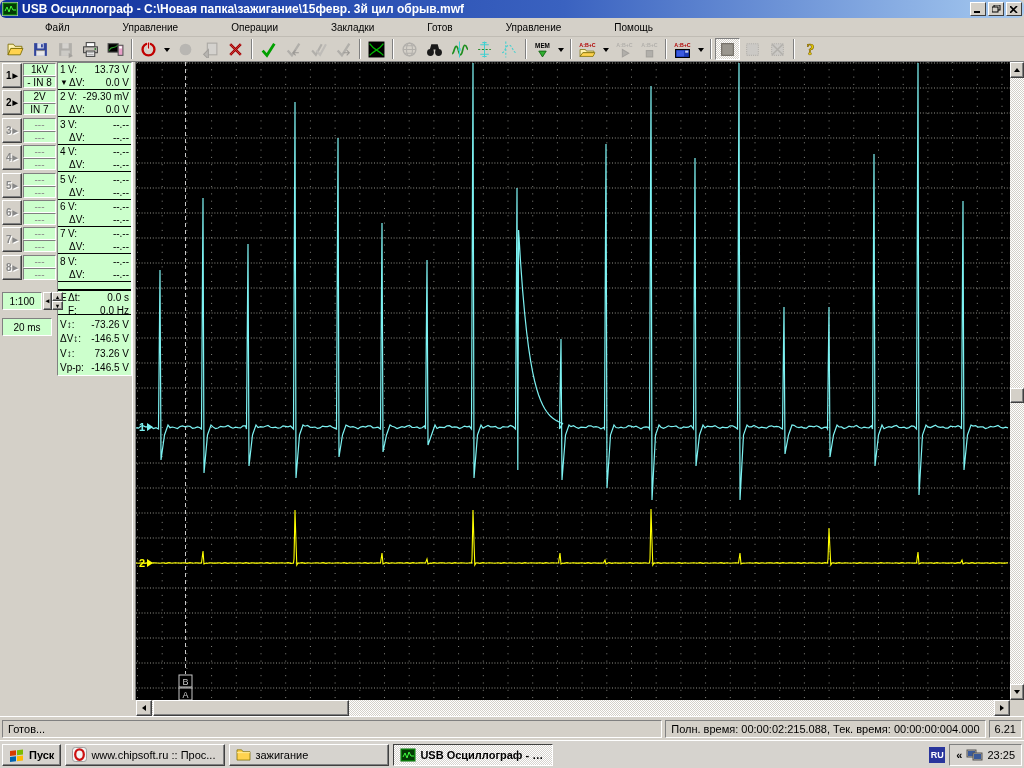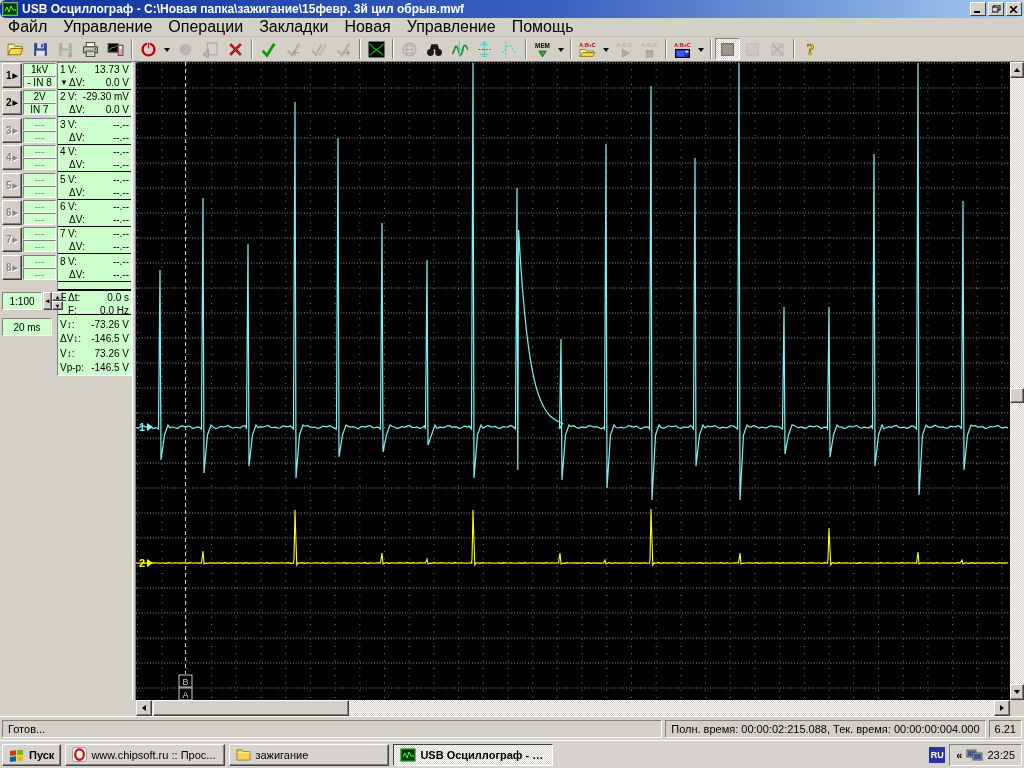--- a/index.html
+++ b/index.html
@@ -13,21 +13,21 @@
     display:flex; align-items:center; padding:0 2px;border-radius:6px; }
   .titlebar .ticon { width:16px; height:14px; margin-right:4px; flex:0 0 auto; }
   .title-text { color:#fff; font-size:12px; font-weight:bold; white-space:nowrap; overflow:hidden; flex:1; }
   .win-btns { display:flex; gap:2px; }
   .wbtn { width:16px; height:14px; background:#d4d0c8; border:1px solid; border-color:#fff #404040 #404040 #fff;
     display:flex; align-items:center; justify-content:center; font-size:9px; font-weight:bold; color:#000; line-height:1; }
 
   
   .menubar { position:absolute; left:0; top:18px; width:1024px; height:19px; background:#d4d0c8;
     display:flex; align-items:center; border-bottom:1px solid #c0bcb4; }
-  .menu-item { padding:2px 8px; font-size:16px; color:#000; }
+  .menu-item { padding:2px 8px; font-size:10px; color:#000;margin-left:37px; }
 
   
   .toolbar { position:absolute; left:0; top:37px; width:1024px; height:25px; background:#d4d0c8;
     display:flex; align-items:center; padding-left:3px; border-bottom:1px solid #808080; }
   .tb-btn { width:25px; height:22px; display:flex; align-items:center; justify-content:center; background:#d4d0c8; }
   .tb-btn svg { width:17px; height:17px; }
   .tb-btn.disabled svg { filter:grayscale(1) opacity(.45); }
   .tb-btn.pressed { border:1px solid; border-color:#808080 #fff #fff #808080;
     background-image:linear-gradient(45deg,#fff 25%,transparent 25%,transparent 75%,#fff 75%),linear-gradient(45deg,#fff 25%,transparent 25%,transparent 75%,#fff 75%);
     background-size:2px 2px; background-position:0 0,1px 1px; }
@@ -131,21 +131,21 @@
           </svg>
         </span>
     </span>
   </div>
 
   <div class="menubar" id="menubar">
       <span class="menu-item">Файл</span>
       <span class="menu-item">Управление</span>
       <span class="menu-item">Операции</span>
       <span class="menu-item">Закладки</span>
-      <span class="menu-item">Новая</span>
+      <span class="menu-item">Готов</span>
       <span class="menu-item">Управление</span>
       <span class="menu-item">Помощь</span>
     </div>
 
   <div class="toolbar" id="toolbar">
       <div class="tb-btn">
         <span style="display: flex;">
           <svg viewBox="0 0 16 16">
             <path d="M1 13V3h5l1.5 2H14v2H4L1 13z" fill="#fff3b0" stroke="#7a6a00" stroke-width="0.8"></path>
             <path d="M3.5 7H15l-2.5 6H1z" fill="#ffd34f" stroke="#7a6a00" stroke-width="0.8"></path>

